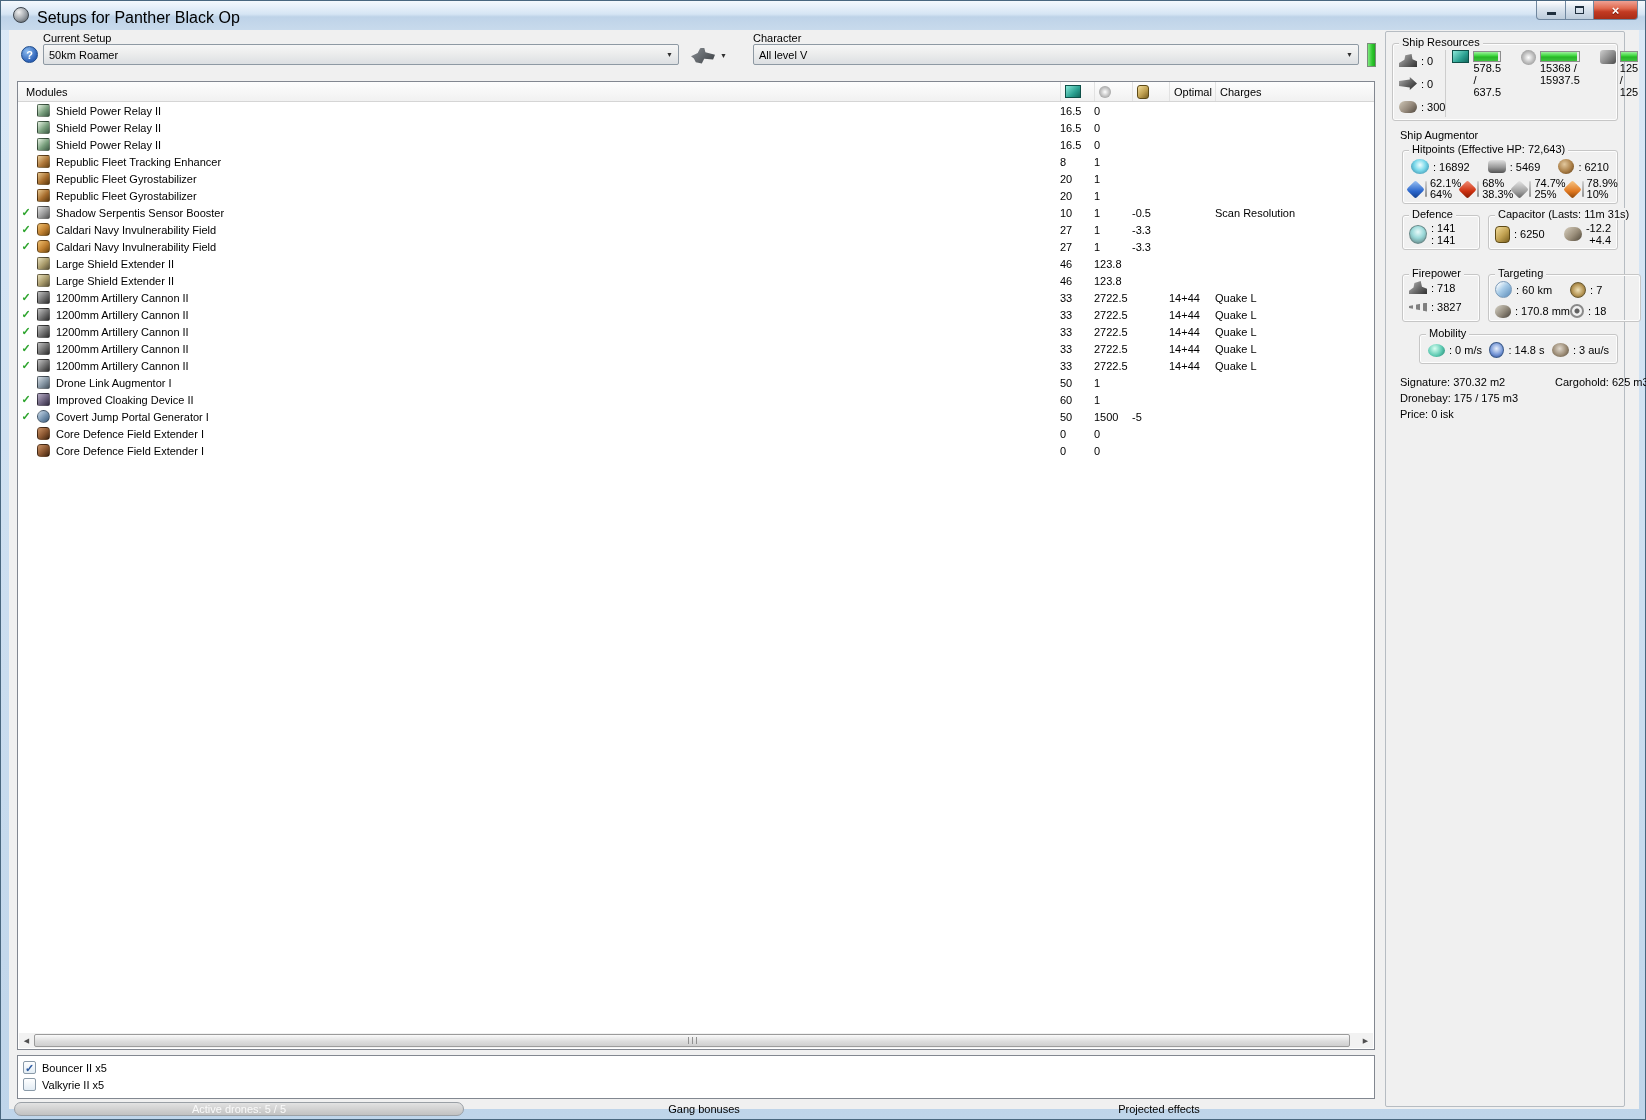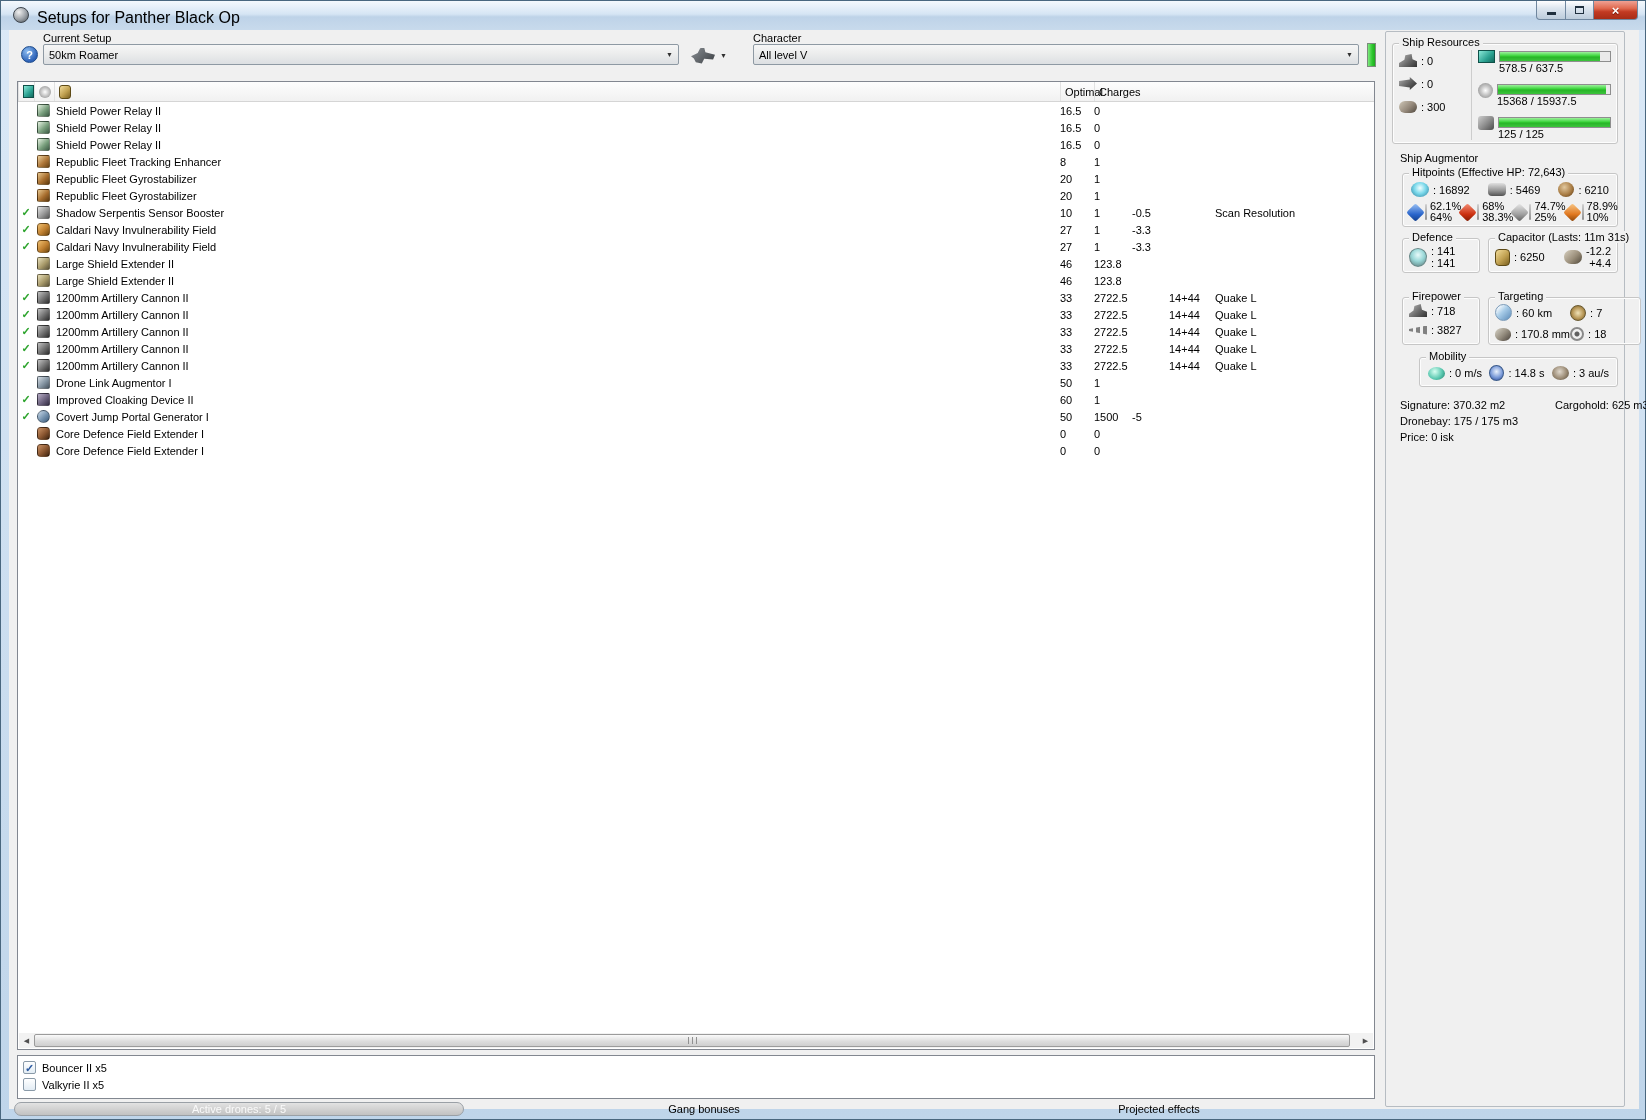--- a/index.html
+++ b/index.html
@@ -89,21 +89,21 @@
   .rpanel{position:absolute;left:1376px;top:1px;width:240px;height:1076px;box-sizing:border-box;
     border:1px solid #b6bcc2;border-radius:2px;background:#f0f0f0;padding:2px 4px;}
   .gb{position:relative;border:1px solid #c6c6c6;border-radius:3px;margin:9px 2px 2px;padding:6px 6px 3px;box-shadow:inset 0 0 0 1px #fdfdfd;}
   .gbt{position:absolute;top:-8px;left:6px;background:#f0f0f0;padding:0 3px;white-space:nowrap;}
   .stat{display:flex;align-items:center;gap:4px;white-space:nowrap;}
   .sicon{flex:none;display:inline-block;}
   
   .sr-body{display:flex;}
   .sr-left{width:72px;border-right:1px solid #cdcdcd;display:flex;flex-direction:column;gap:4px;padding:1px 0;}
   .sr-left .stat{height:19px;}
-  .sr-right{flex:1;padding-left:6px;display:flex;flex-direction:column;gap:9px;}
+  .sr-right{flex:1;padding-left:6px;display:flex;flex-direction:row;gap:20px;}
   .sr-row{display:flex;align-items:flex-start;gap:4px;}
   .barwrap{flex:1;}
   .pbar{height:11px;box-sizing:border-box;border:1px solid #8e8e8e;background:#eaeaea;margin-top:1px;}
   .pfill{height:100%;background:linear-gradient(#9df09d,#37d437 45%,#27b427 55%,#3cc43c);}
   .bartext{line-height:12px;}
   .turret-ic{width:18px;height:13px;background:linear-gradient(135deg,#bcbcbc,#6a6a6a 55%,#323232);clip-path:polygon(0 70%,30% 45%,35% 10%,70% 0,75% 40%,100% 55%,100% 100%,0 100%);}
   .launcher-ic{width:18px;height:13px;background:linear-gradient(135deg,#aeaeae,#5e5e5e 55%,#262626);clip-path:polygon(0 30%,60% 20%,60% 0,100% 50%,60% 100%,60% 80%,0 70%);}
   .rigpt-ic{width:18px;height:12px;border-radius:6px;background:linear-gradient(135deg,#d0c8b8,#94887a 55%,#4e463c);}
   .cpu-ic{width:17px;height:13px;background:linear-gradient(135deg,#8ae8d8,#2aa090 60%,#146a5e);border:1px solid #0e5048;box-sizing:border-box;}
   .pg-ic{width:15px;height:15px;border-radius:50%;background:radial-gradient(circle,#ffffff,#cacaca 40%,#7e7e7e);}
@@ -181,20 +181,21 @@
 
     <span class="lbl" style="left:744px;top:2px;">Character</span>
     <div class="combo" style="left:744px;top:14px;width:606px;">
       <span>All level V</span>
       <span class="arr">▼</span>
     </div>
     <div class="skillbar"></div>
 
     <div class="mpanel">
       <div class="mgrid mheader">
+        <span class="hcell htitle">Modules</span>
         <span class="hcell hsep">
             <span class="cpu-chip"></span>
           </span>
         <span class="hcell hsep">
             <span class="pg-sun"></span>
           </span>
         <span class="hcell hsep">
             <span class="cap-sm"></span>
           </span>
         <span class="hcell hsep">Optimal</span>

